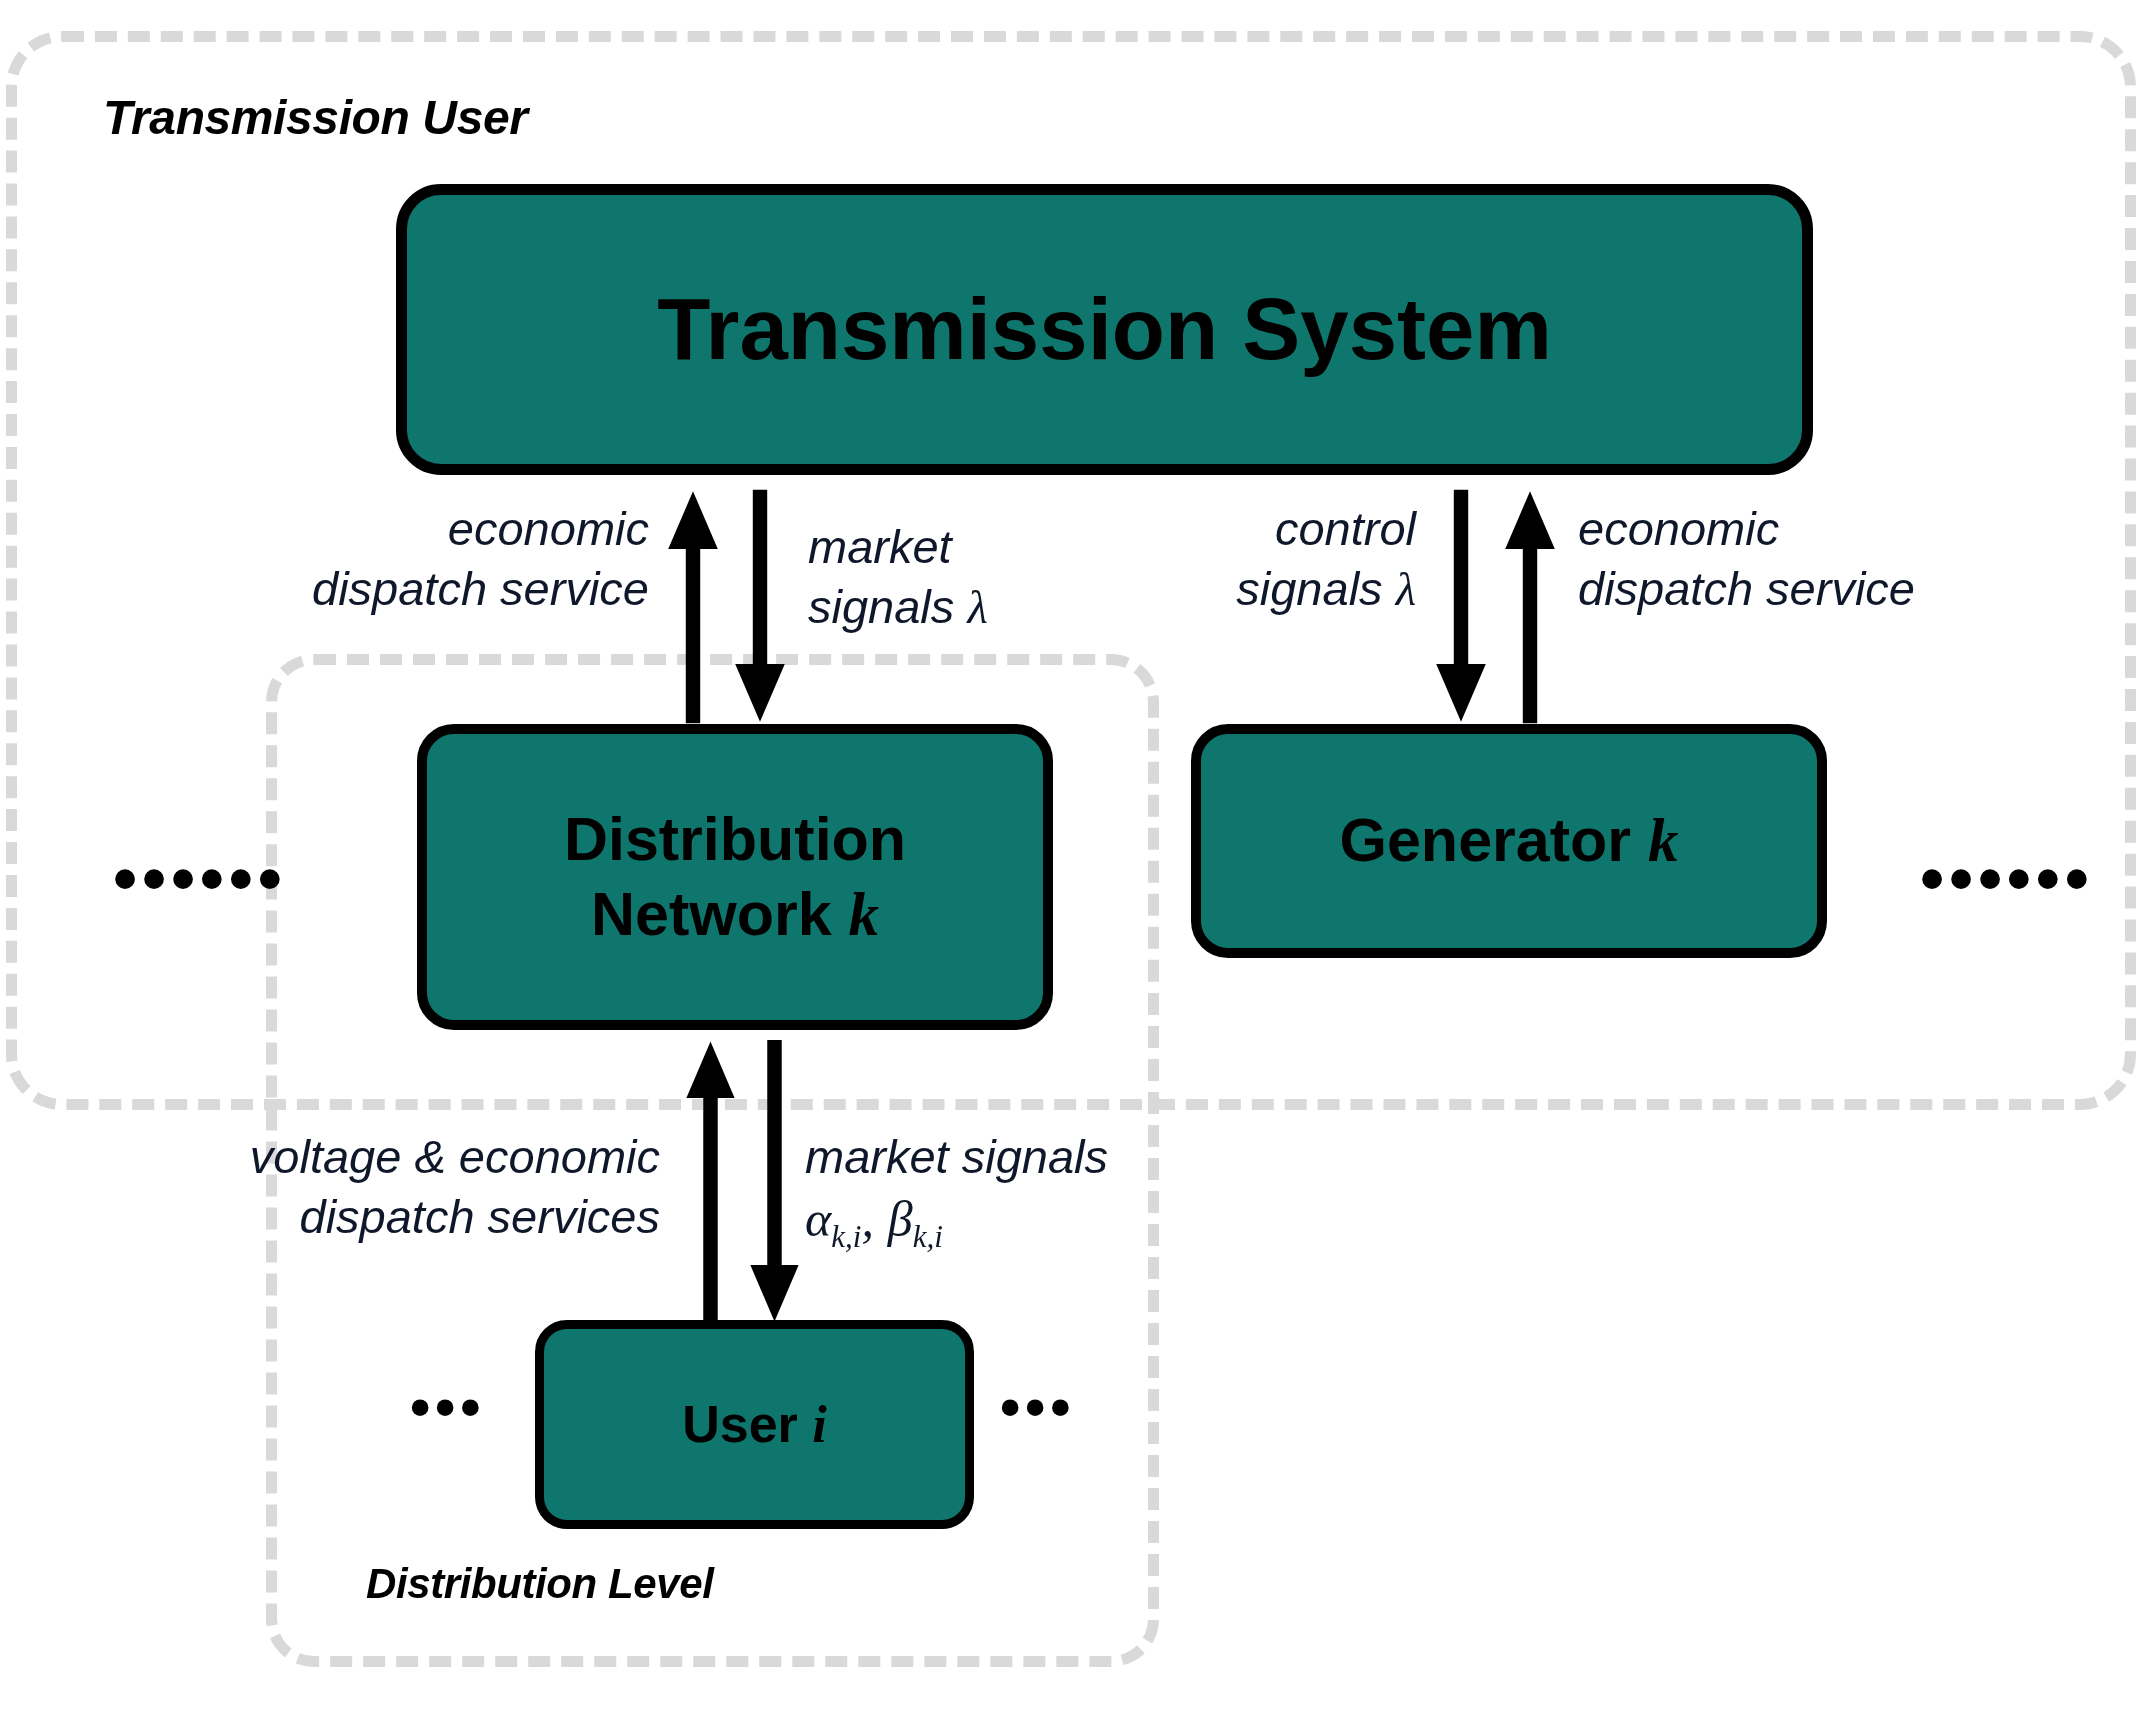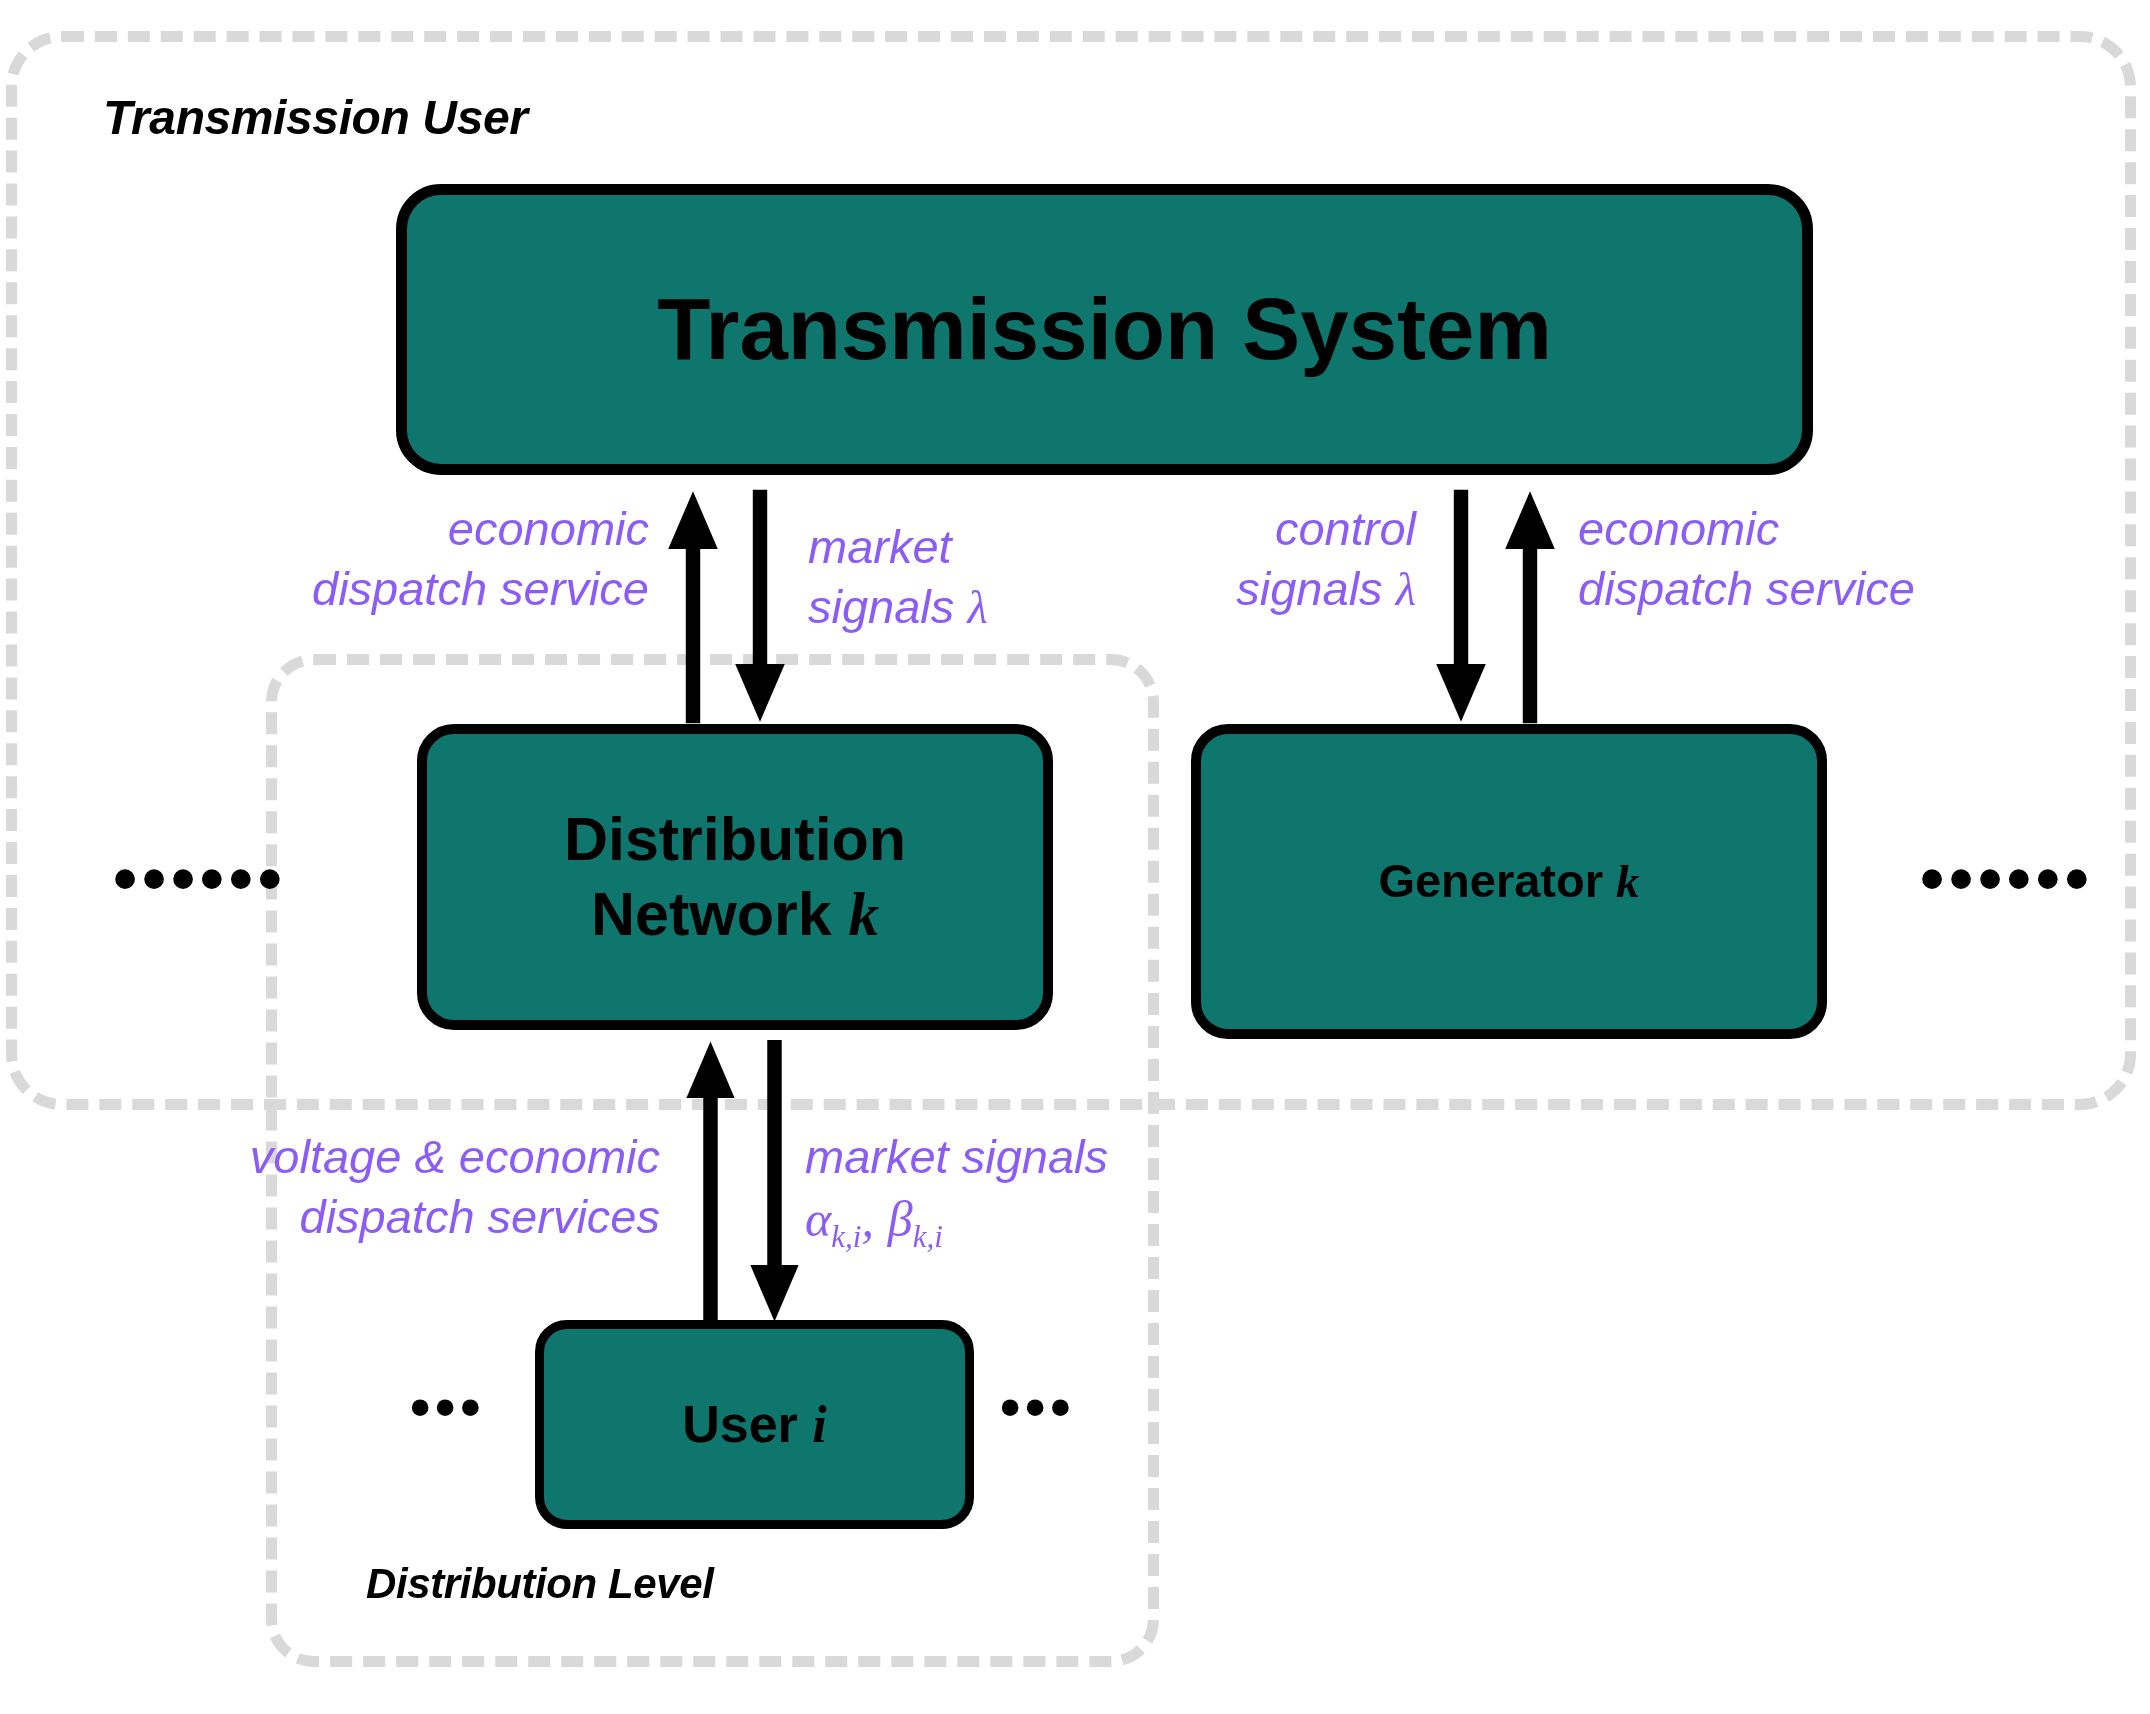--- a/index.html
+++ b/index.html
@@ -88,22 +88,22 @@
     left: 417px;
     top: 724px;
     width: 636px;
     height: 306px;
     font-size: 61px;
   }
   #generator-box {
     left: 1191px;
     top: 724px;
     width: 636px;
-    height: 315px;
-    font-size: 47px;
+    height: 234px;
+    font-size: 61px;
   }
   #user-box {
     left: 523px;
     top: 1320px;
     width: 439px;
     height: 209px;
     font-size: 52px;
     border-radius: 32px;
     border-width: 9.7px;
     margin-left: 12px;
@@ -120,21 +120,21 @@
   }
   .arrow svg {
     display: block;
   }
 
   
   .edge-label {
     position: absolute;
     font-style: italic;
     font-size: 47px;
-    color: #8b5cf6;
+    color: #0f172a;
     line-height: 1.28;
     white-space: nowrap;
   }
   .edge-label.right-align { text-align: right; }
   .edge-label.left-align  { text-align: left; }
   .edge-label.center-align{ }
 
   .sym {
     font-family: "Liberation Serif", serif;
     font-style: italic;

